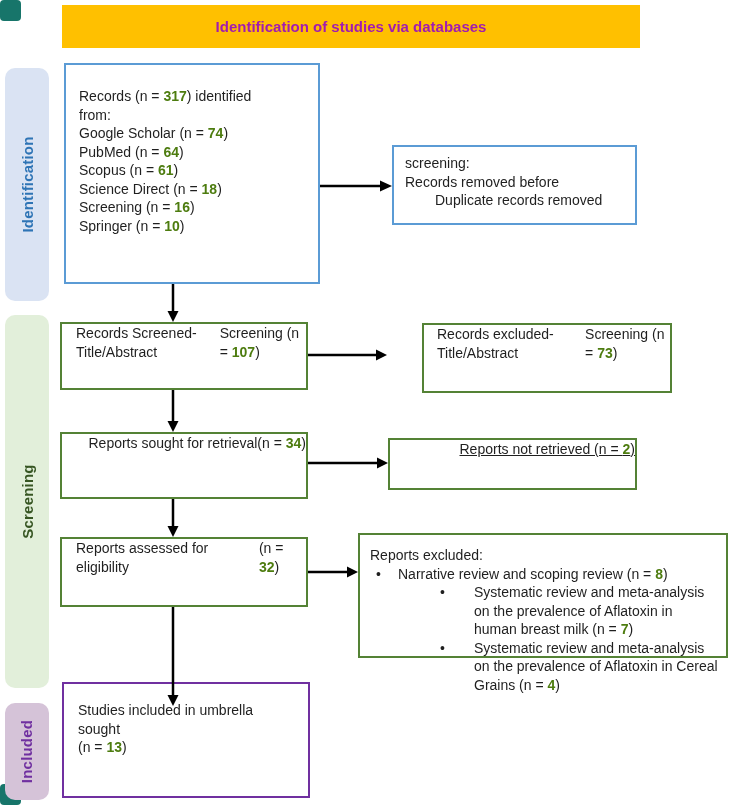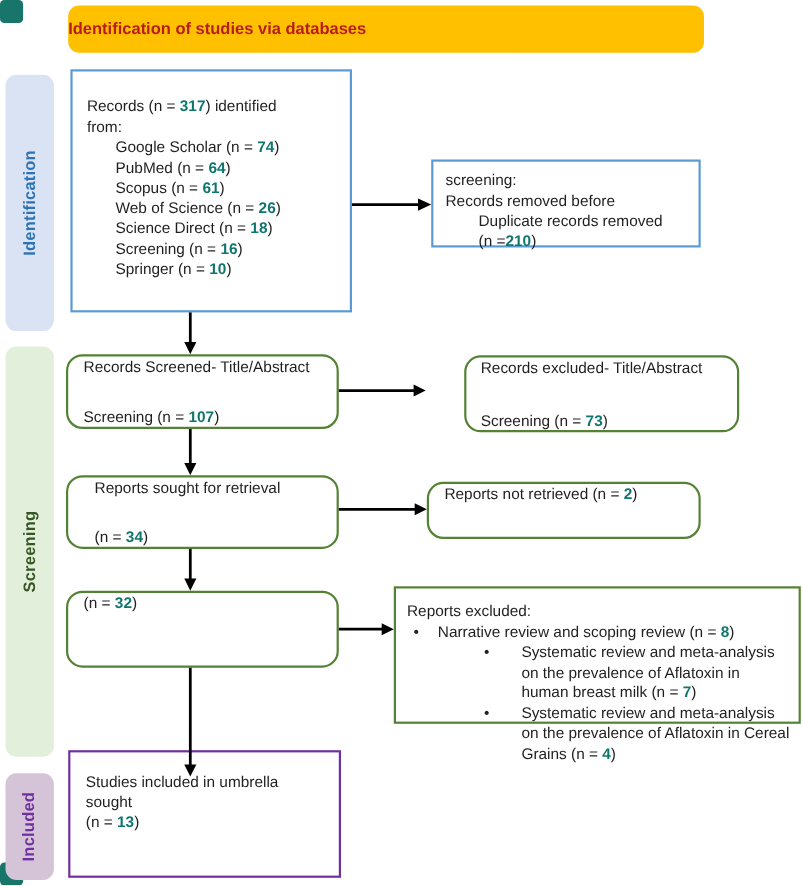--- a/index.html
+++ b/index.html
@@ -7,49 +7,49 @@
     position:relative;width:730px;height:805px;background:#ffffff;overflow:hidden;
     font-family:"Liberation Sans", sans-serif;color:#1f1f1f;
   }
   
   .corner{position:absolute;width:21px;height:21px;background:#17756A;border-radius:4px;}
   .corner.top{left:0;top:0;}
   .corner.bottom{left:0;top:784px;}
   
   .banner{
     position:absolute;left:62px;top:5px;width:578px;height:43px;
-    background:#FFC000;border-radius:10px;
-    display:flex;align-items:center;
-    font-size:15px;font-weight:700;color:#b91c1c;
+    background:#FFC000;border-radius:0;
+    display:flex;align-items:center;justify-content:center;
+    font-size:15px;font-weight:700;color:#a21caf;
   }
   
   .side{position:absolute;width:44px;border-radius:10px;display:flex;align-items:center;justify-content:center;}
   .side .vtext{transform:rotate(-90deg);white-space:nowrap;font-weight:700;font-size:15px;letter-spacing:.2px;}
   .side.identification{left:5px;top:68px;height:233px;background:#DAE3F3;}
   .side.identification .vtext{color:#2E74B5;}
   .side.screening{left:5px;top:315px;height:373px;background:#E2EFDA;}
   .side.screening .vtext{color:#375623;}
   .side.included{left:5px;top:703px;height:97px;background:#D5C3D8;}
   .side.included .vtext{color:#7030A0;}
   
   .box{position:absolute;box-sizing:border-box;background:#ffffff;border:2px solid #548235;
        font-size:14px;line-height:18.5px;color:#1f1f1f;}
-  .box b{font-weight:700;color:#0f766e;}
+  .box b{font-weight:700;color:#4d7c0f;}
   .box.blue{border-color:#5B9BD5;}
   .box.green{border-color:#548235;}
   .box.purple{border-color:#7030A0;}
-  .vcenter{display:flex;flex-direction:column;justify-content:space-between;border-radius:15px;}
+  .vcenter{display:flex;flex-direction:row;justify-content:flex-end;}
   #box-identified{left:64px;top:63px;width:256px;height:221px;padding:22px 8px 0 13px;}
-  #box-identified .indent{margin-left:26px;}
+  #box-identified .indent{}
   #box-removed{left:392px;top:145px;width:245px;height:80px;padding:7px 8px 0 11px;}
   #box-removed .indent{margin-left:30px;}
   #box-screened{left:60px;top:322px;width:248px;height:68px;padding-left:14px;}
   #box-excluded-ta{left:387px;top:323px;width:250px;height:70px;padding-left:13px;margin-left:35px;}
   #box-sought{left:60px;top:432px;width:248px;height:67px;padding-left:24px;}
-  #box-not-retrieved{left:388px;top:438px;width:249px;height:52px;padding-left:14px;}
+  #box-not-retrieved{left:388px;top:438px;width:249px;height:52px;padding-left:14px;text-decoration:underline;}
   #box-assessed{left:60px;top:537px;width:248px;height:70px;padding-left:14px;}
   #box-reports-excluded{left:358px;top:533px;width:370px;height:125px;padding:11px 6px 0 10px;}
   #box-included{left:62px;top:682px;width:248px;height:116px;padding:17px 8px 0 14px;}
   
   .brow{display:flex;}
   .brow .dot{flex:0 0 22px;text-align:left;padding-left:6px;}
   .brow.sub{margin-left:62px;}
   .brow.sub .dot{flex:0 0 34px;padding-left:8px;}
   
   svg.arrows{position:absolute;left:0;top:0;pointer-events:none;}
@@ -77,31 +77,29 @@
   <div class="side included">
     <span class="vtext">Included</span>
   </div>
 
   <div class="box blue" id="box-identified">
     <div><span>Records (n = </span><b>317</b><span>) identified</span></div>
     <div>from:</div>
     <div class="indent"><span>Google Scholar (n = </span><b>74</b><span>)</span></div>
     <div class="indent"><span>PubMed (n = </span><b>64</b><span>)</span></div>
     <div class="indent"><span>Scopus (n = </span><b>61</b><span>)</span></div>
-    <div class="indent"><span>Web of Science (n = </span><b>26</b><span>)</span></div>
     <div class="indent"><span>Science Direct (n = </span><b>18</b><span>)</span></div>
     <div class="indent"><span>Screening (n = </span><b>16</b><span>)</span></div>
     <div class="indent"><span>Springer (n = </span><b>10</b><span>)</span></div>
   </div>
 
   <div class="box blue" id="box-removed">
     <div>screening:</div>
     <div>Records removed before</div>
     <div class="indent">Duplicate records removed</div>
-    <div class="indent"><span>(n =</span><b>210</b><span>)</span></div>
   </div>
 
   <div class="box green vcenter" id="box-screened">
     <div>Records Screened- Title/Abstract</div>
     <div><span>Screening (n = </span><b>107</b><span>)</span></div>
   </div>
 
   <div class="box green vcenter" id="box-excluded-ta">
     <div>Records excluded- Title/Abstract</div>
     <div><span>Screening (n = </span><b>73</b><span>)</span></div>
@@ -110,20 +108,21 @@
   <div class="box green vcenter" id="box-sought">
     <div>Reports sought for retrieval</div>
     <div><span>(n = </span><b>34</b><span>)</span></div>
   </div>
 
   <div class="box green vcenter" id="box-not-retrieved">
     <div><span>Reports not retrieved (n = </span><b>2</b><span>)</span></div>
   </div>
 
   <div class="box green vcenter" id="box-assessed">
+    <div>Reports assessed for eligibility</div>
     <div><span>(n = </span><b>32</b><span>)</span></div>
   </div>
 
   <div class="box green" id="box-reports-excluded">
     <div>Reports excluded:</div>
     <div class="brow">
       <span class="dot">•</span>
       <span><span>Narrative review and scoping review (n = </span><b>8</b><span>)</span></span>
     </div>
     <div class="brow sub">

